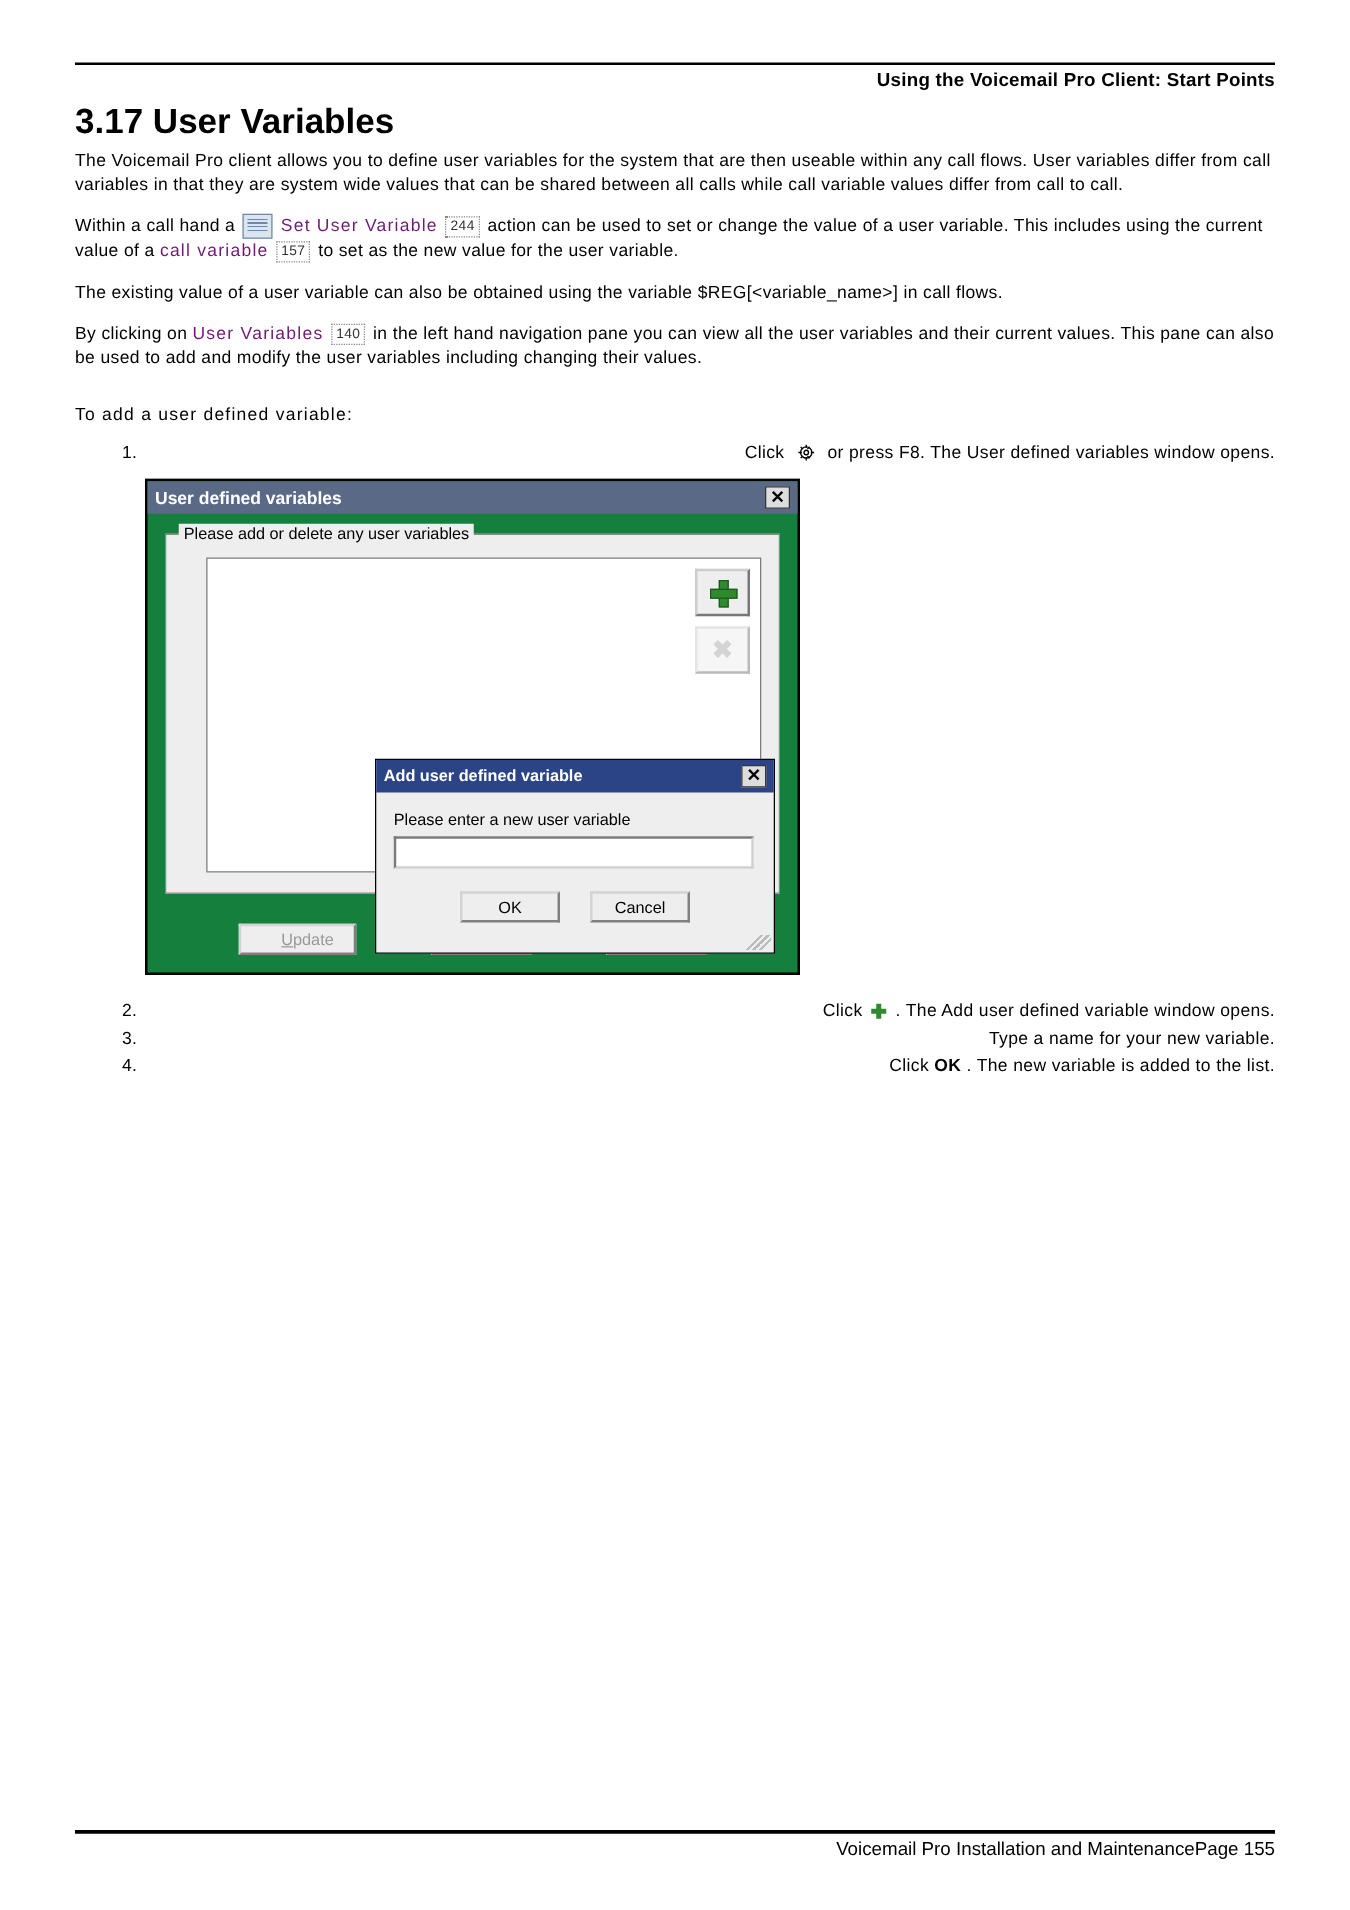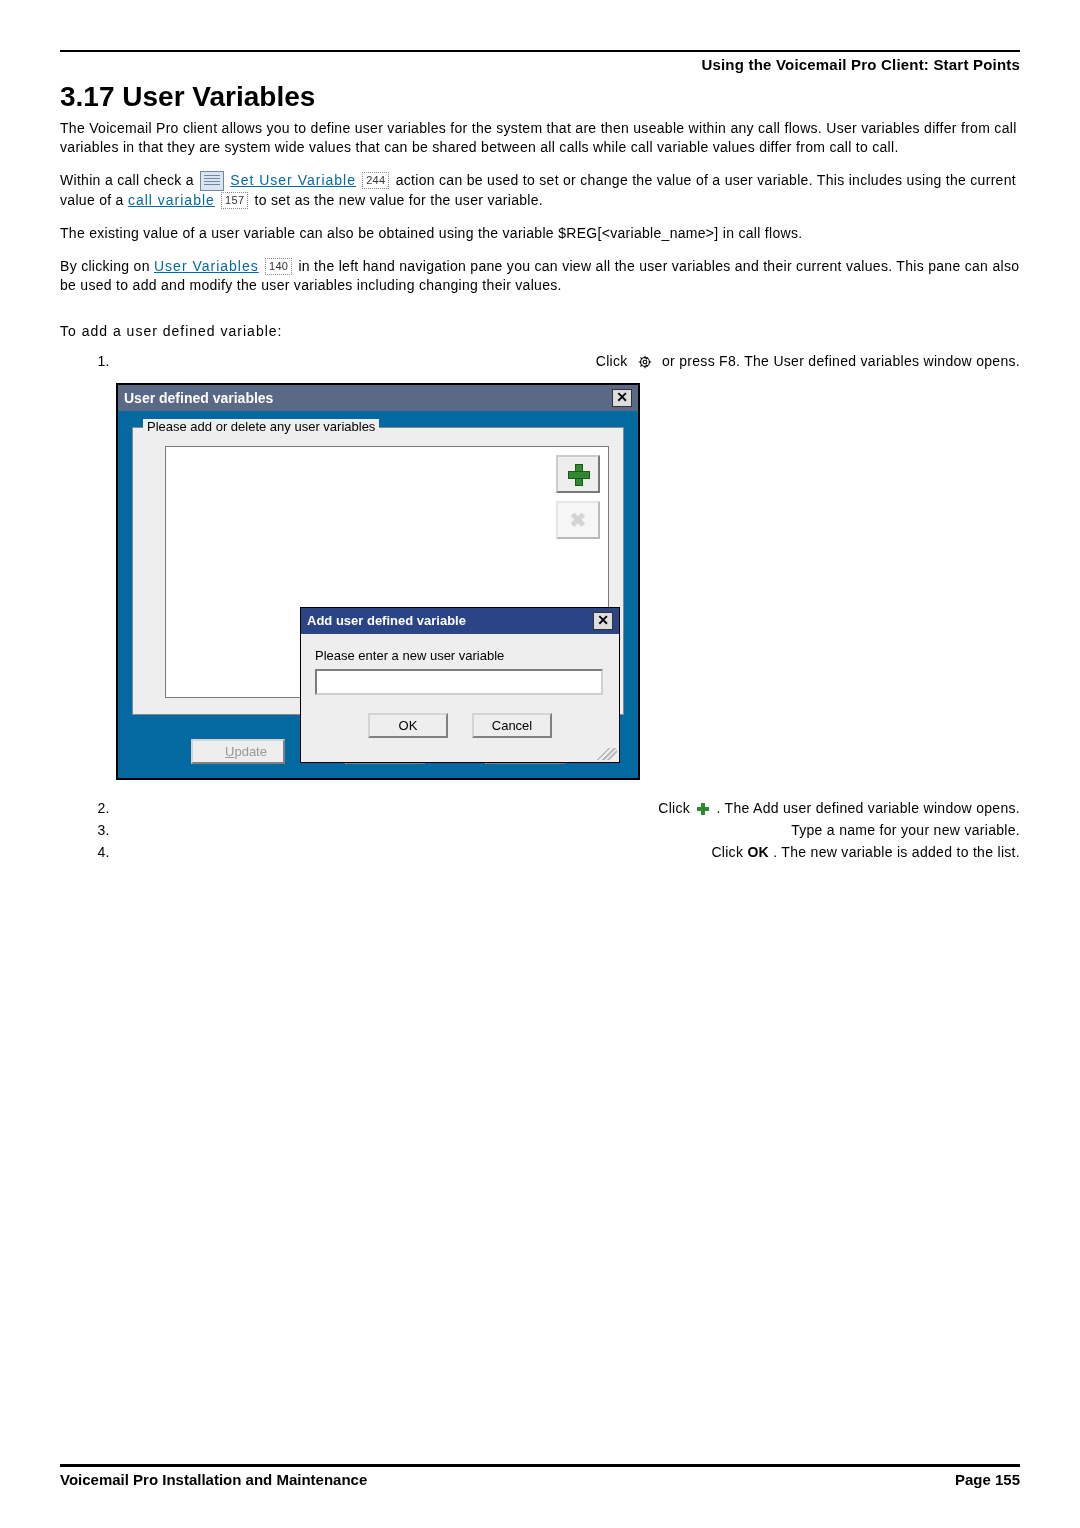--- a/index.html
+++ b/index.html
@@ -39,22 +39,21 @@
     font-size: 28px;
     font-weight: bold;
     margin: 6px 0 6px 0;
   }
   p.body {
     margin: 4px 0 14px 0;
     line-height: 1.35;
     letter-spacing: 0.3px;
   }
   a.doclink {
-    color: #0369a1;
-    text-decoration: underline;
+    color: #701a75;
     letter-spacing: 1px;
   }
   .refbox {
     display: inline-block;
     border: 1px dotted #888;
     font-size: 11px;
     padding: 0 3px;
     vertical-align: 1px;
     margin: 0 2px;
     color: #333;
@@ -114,21 +113,21 @@
   ol.steps li {
     margin: 6px 0;
     letter-spacing: 0.3px;
   }
 
   
   .win-outer {
     margin: 12px 0 20px 56px;
     width: 520px;
     border: 2px solid #000;
-    background: #0369a1;
+    background: #15803d;
   }
   .win-titlebar {
     background: #5a6a86;
     color: #fff;
     font-weight: bold;
     padding: 4px 6px;
     display: flex;
     justify-content: space-between;
     align-items: center;
     font-size: 14px;
@@ -232,42 +231,42 @@
     margin: -6px 2px 2px auto;
     width: 40px;
   }
 
   .footer-block {
     position:absolute;
     left:60px; right:60px;
     bottom: 40px;
   }
   .footer-row {
-    display:flex; justify-content:space-between;
-    font-weight:bold;
+    display:flex; justify-content:flex-end;
+    font-weight:normal;
     font-size: 15px;
   }
   .und { text-decoration: underline; }
 </style>
 </head>
 <body>
 
 <div class="page">
   <hr class="top-rule">
   <div class="top-header">Using the Voicemail Pro Client: Start Points</div>
 
   <h1 class="section">
     <span>3.17</span>
     <span>User Variables</span>
   </h1>
 
   <p class="body">The Voicemail Pro client allows you to define user variables for the system that are then useable within any call flows. User variables differ from call variables in that they are system wide values that can be shared between all calls while call variable values differ from call to call.</p>
 
   <p class="body">
-    <span>Within a call check a </span>
+    <span>Within a call hand a </span>
     <span class="icon-inline icon-set"></span>
     <a class="doclink">Set User Variable</a>
     <span class="refbox">244</span>
     <span> action can be used to set or change the value of a user variable. This includes using the current value of a </span>
     <a class="doclink">call variable</a>
     <span class="refbox">157</span>
     <span> to set as the new value for the user variable.</span>
   </p>
 
 

